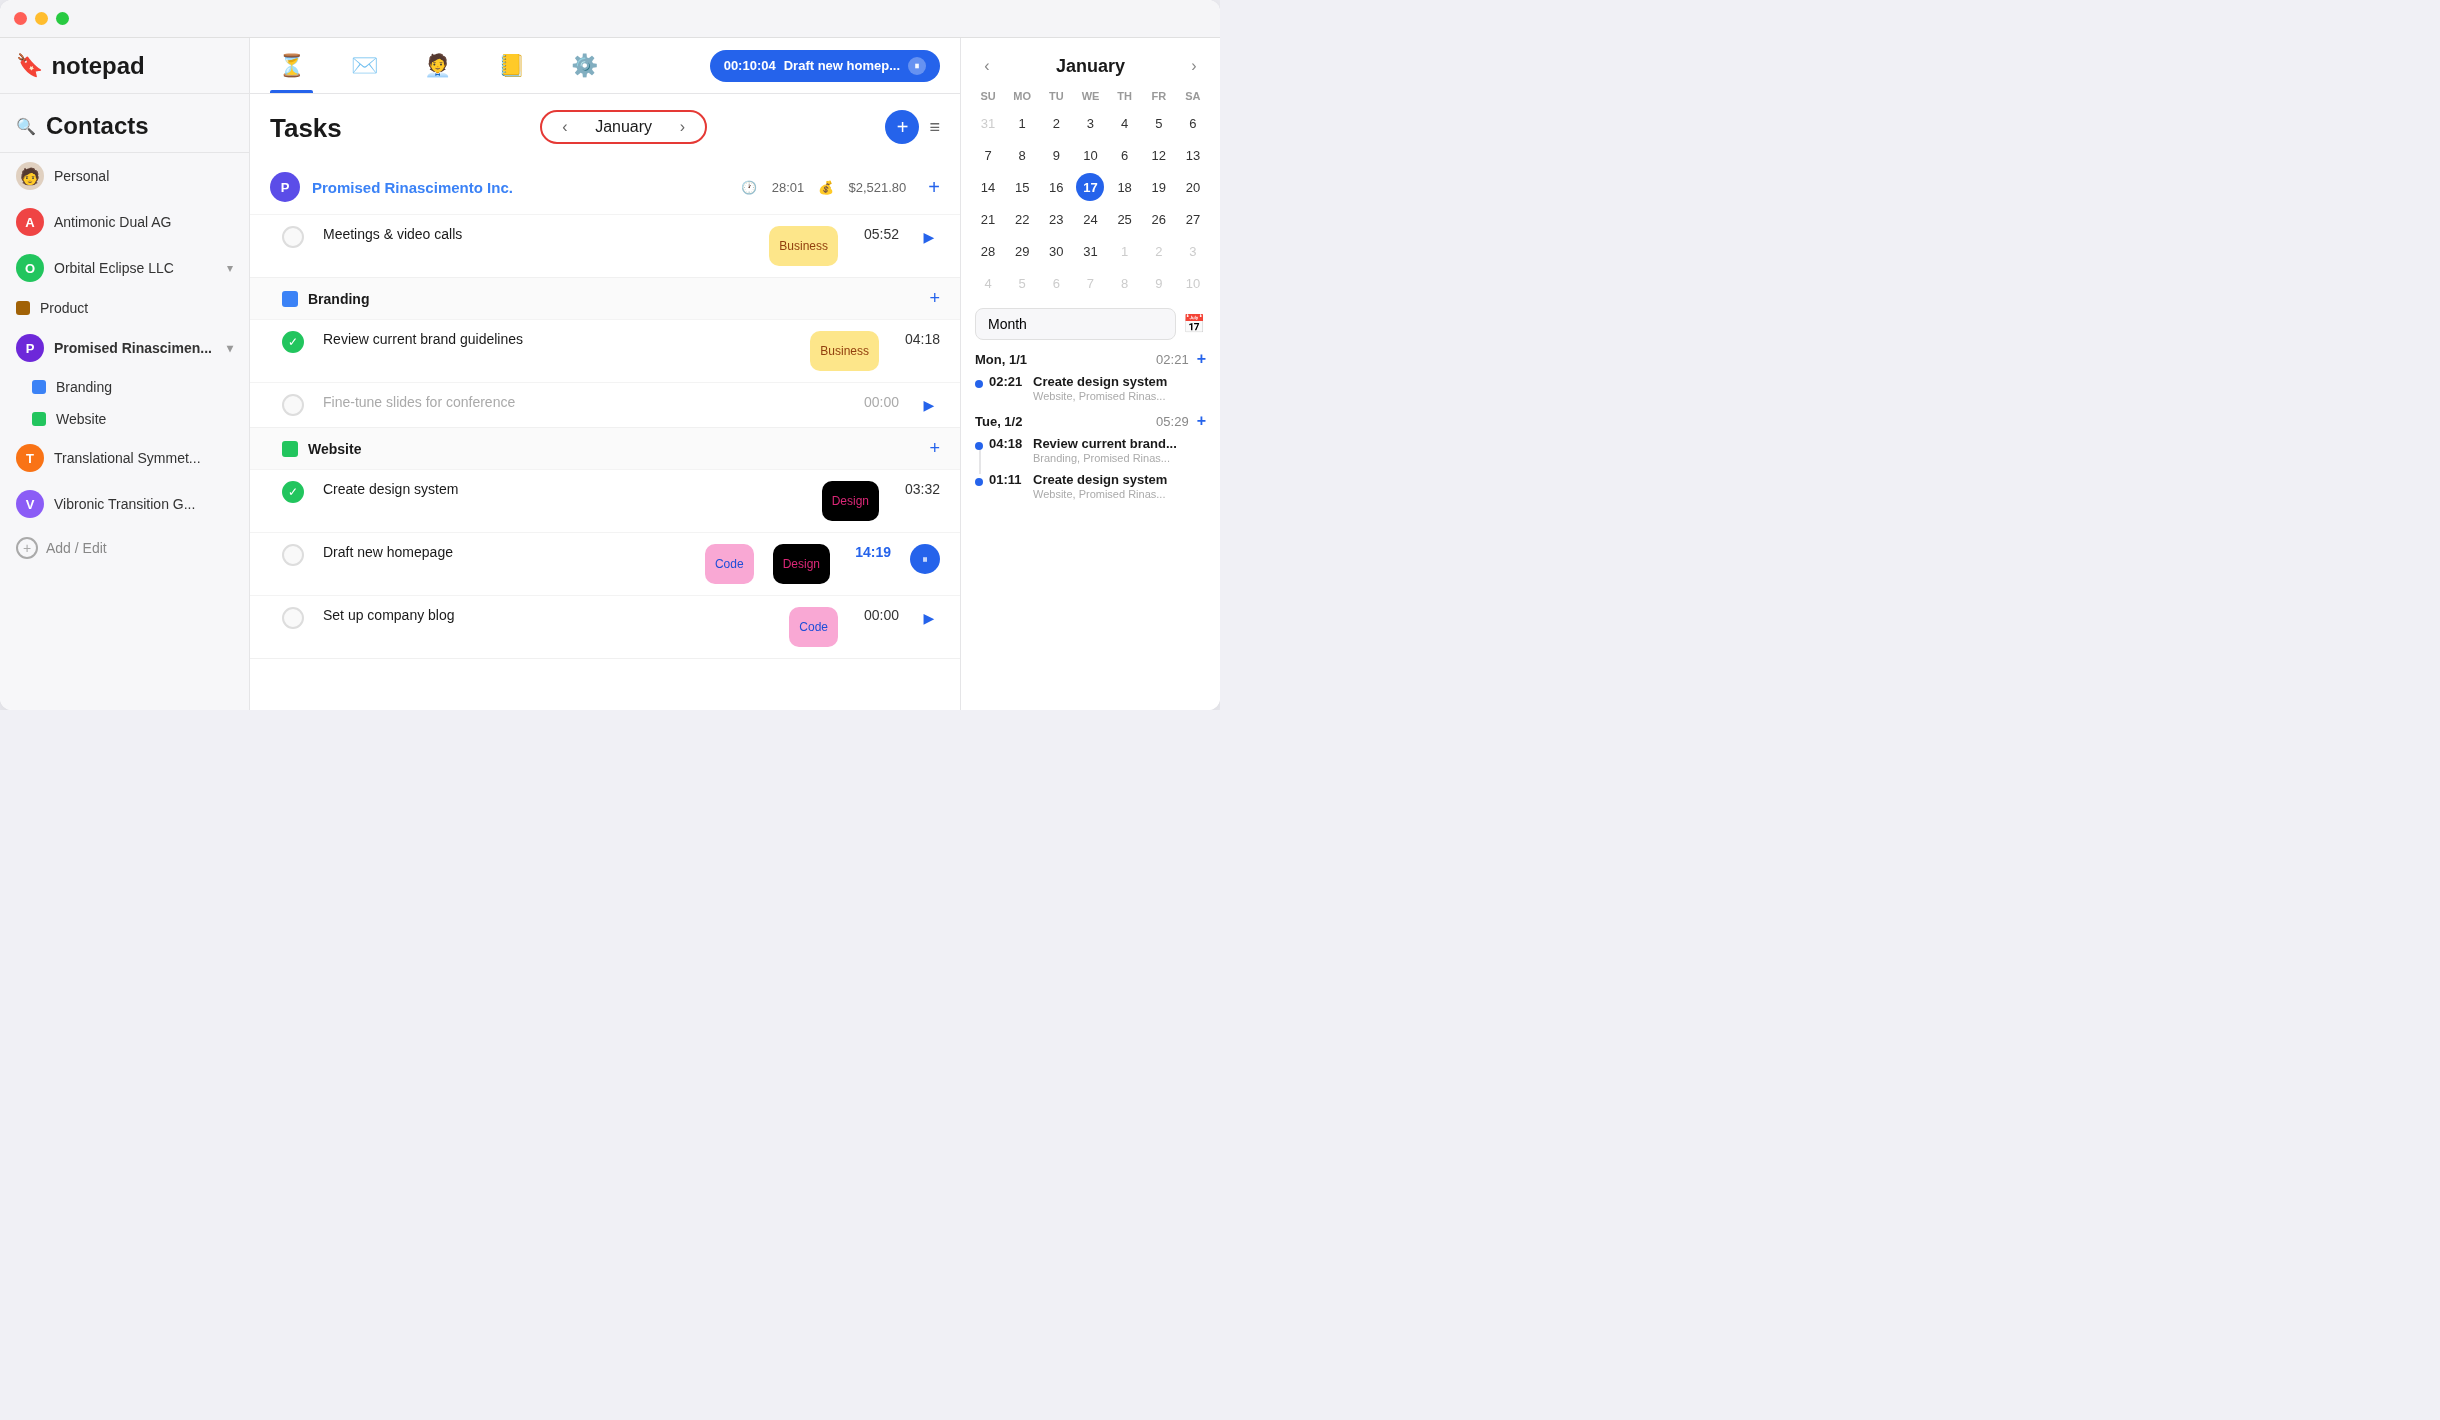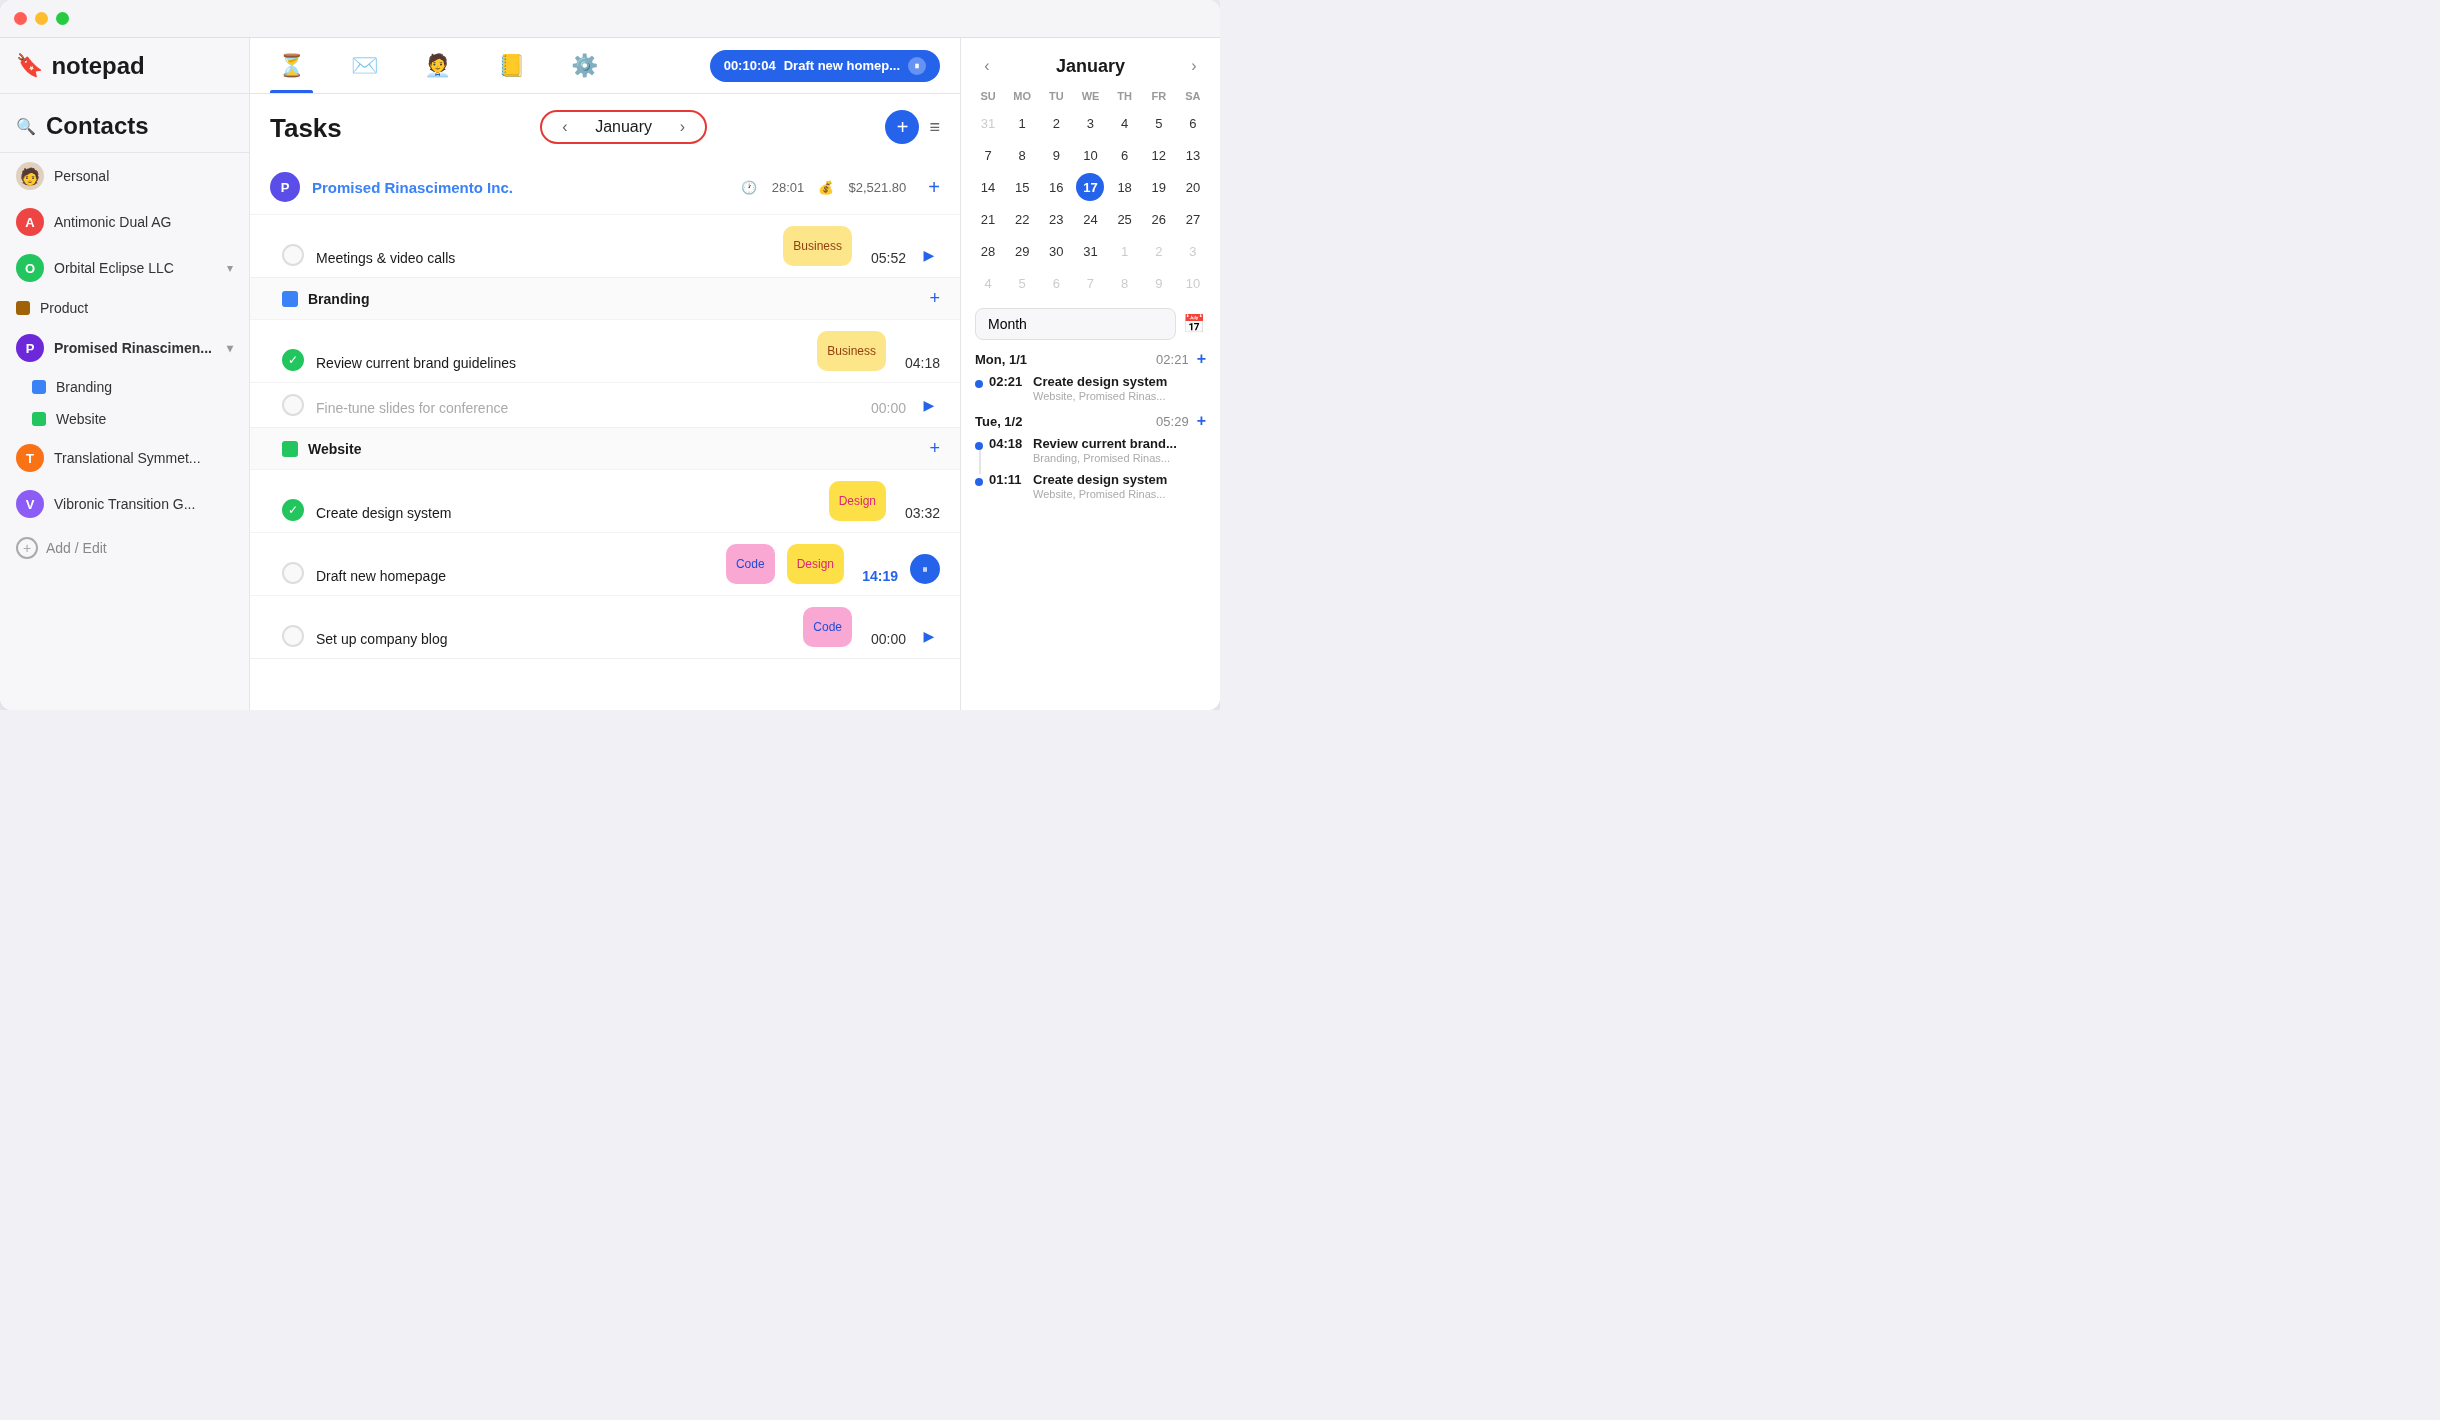--- a/index.html
+++ b/index.html
@@ -299,22 +299,22 @@
     .client-add {
       color: #2563eb;
       font-size: 20px;
       cursor: pointer;
       margin-left: 10px;
     }
 
     
     .task-row {
       display: flex;
-      align-items: flex-end;
-      gap: 12px;
+      align-items: flex-start;
+      gap: 19px;
       padding: 11px 20px 11px 32px;
       border-top: 1px solid #f3f3f3;
     }
     .task-check {
       width: 22px; height: 22px; border-radius: 50%;
       border: 2px solid #ccc;
       flex-shrink: 0;
       display: flex; align-items: center; justify-content: center;
     }
     .task-check.checked {
@@ -333,21 +333,21 @@
       color: #1a1a1a;
     }
     .task-name.dimmed { color: #aaa; }
     .tag {
       border-radius: 10px;
       padding: 13px 10px;
       font-size: 12px;
       font-weight: 500;
     }
     .tag-business { background: #fde68a; color: #92400e; }
-    .tag-design { background: #fde047; color: #db2777; }
+    .tag-design { background: #000000; color: #db2777; }
     .tag-code { background: #f9a8d4; color: #1d4ed8; }
     .task-time {
       font-size: 14px;
       color: #333;
       min-width: 42px;
       text-align: right;
     }
     .task-time.dimmed { color: #aaa; }
     .task-play {
       width: 22px; height: 22px;

